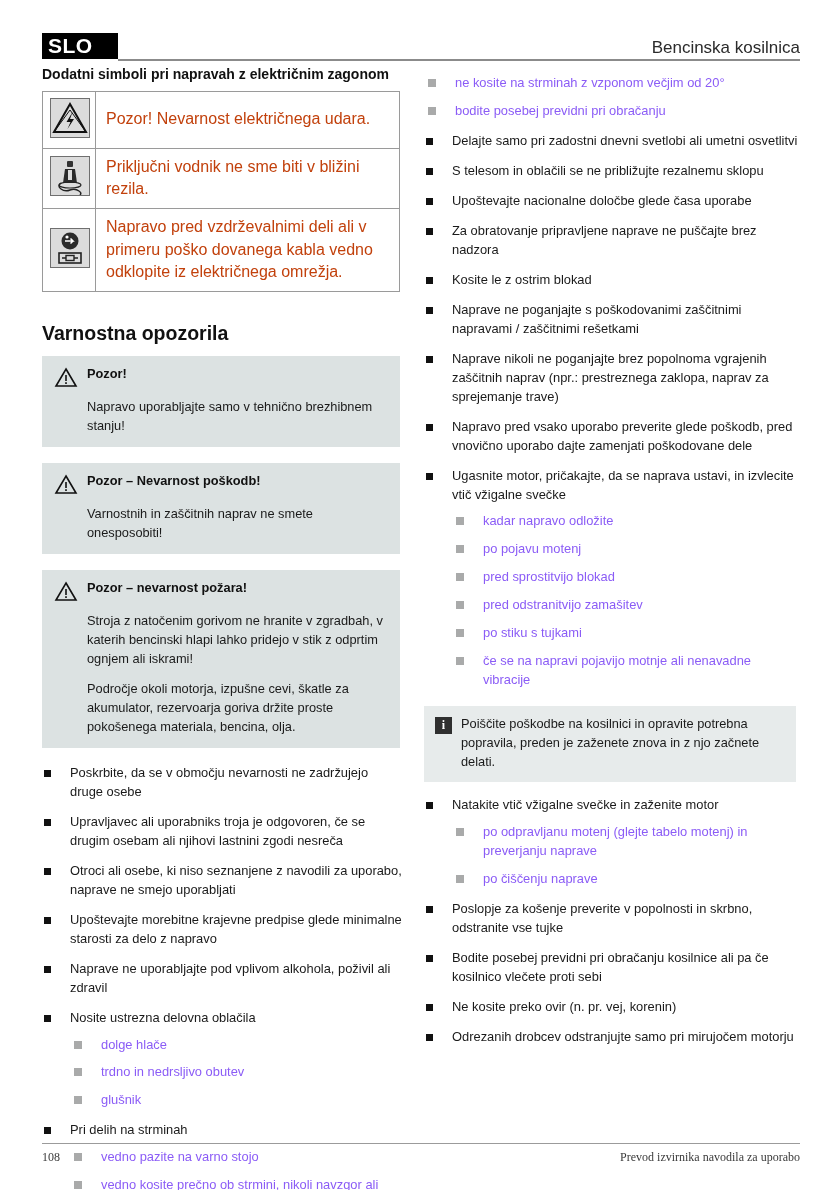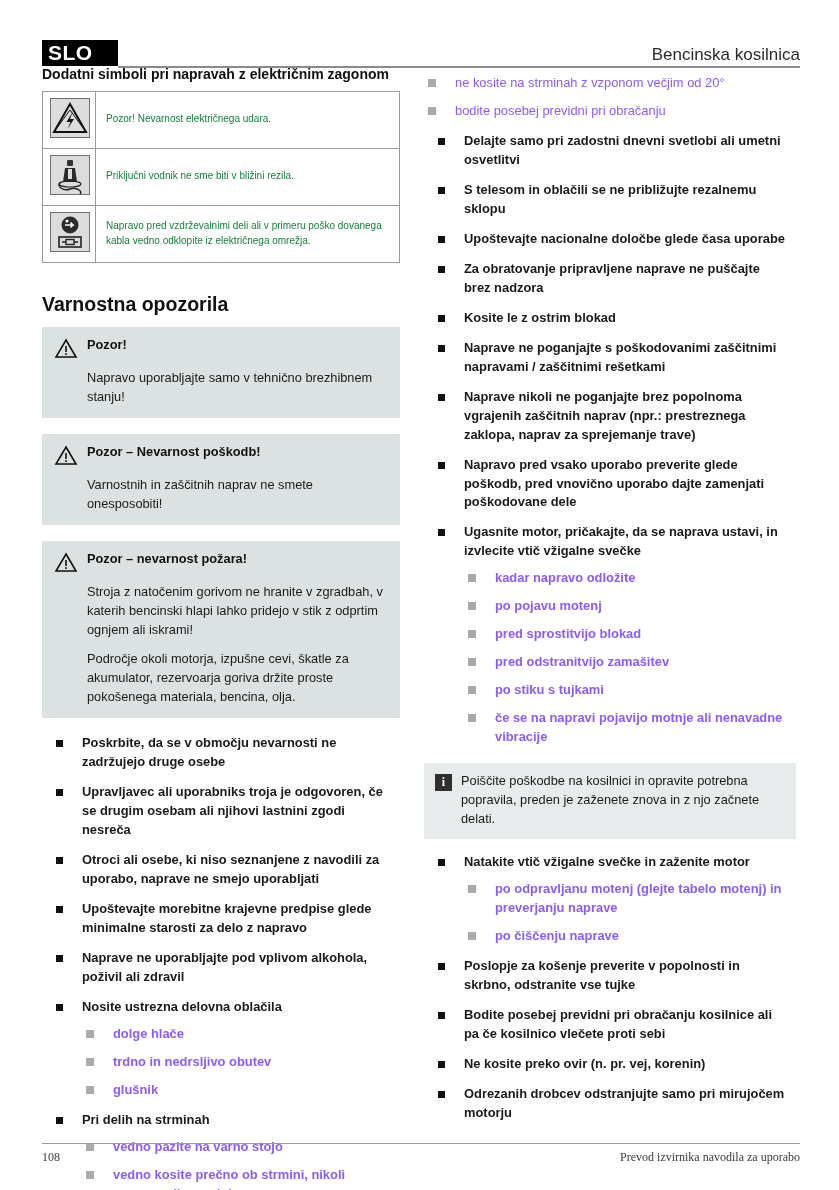--- a/index.html
+++ b/index.html
@@ -16,21 +16,21 @@
     position: relative;
     width: 839px;
     height: 1190px;
     padding: 0;
   }
 
   
   .header {
     position: absolute;
     left: 42px;
-    top: 40px;
+    top: 33px;
     width: 758px;
     height: 30px;
     padding-left: 26px;
   }
   .slo-tag {
     position: absolute;
     left: 0;
     top: 0;
     width: 76px;
     height: 26px;
@@ -95,24 +95,24 @@
   .symbol-table tr:last-child { border-bottom: none; }
   .sym-cell {
     width: 53px;
     border-right: 1px solid #9a9a9a;
     padding: 6px 5px 6px 6px;
     vertical-align: middle;
     text-align: center;
   }
   .sym-text {
     padding: 7px 8px 7px 10px;
-    font-size: 10px;
+    font-size: 16px;
     line-height: 1.42;
     vertical-align: middle;
-    color: #15803d;
+    color: #c2410c;
   }
   .pict {
     width: 40px;
     height: 40px;
     background: #dcdcdc;
     border: 1px solid #6f6f6f;
     display: inline-block;
     position: relative;
   }
   .pict svg { display: block; }
@@ -170,23 +170,22 @@
   }
   .info-text {
     font-size: 12.8px;
     line-height: 1.48;
     color: #1a1a1a;
   }
 
   
   ul.blist {
     list-style: none;
-    margin: 12px;
+    margin: 0;
     padding: 0;
-    font-weight: bold;
   }
   ul.blist > li {
     position: relative;
     padding-left: 28px;
     font-size: 12.9px;
     line-height: 1.47;
     margin-bottom: 11px;
     color: #1a1a1a;
   }
   ul.blist > li::before {

